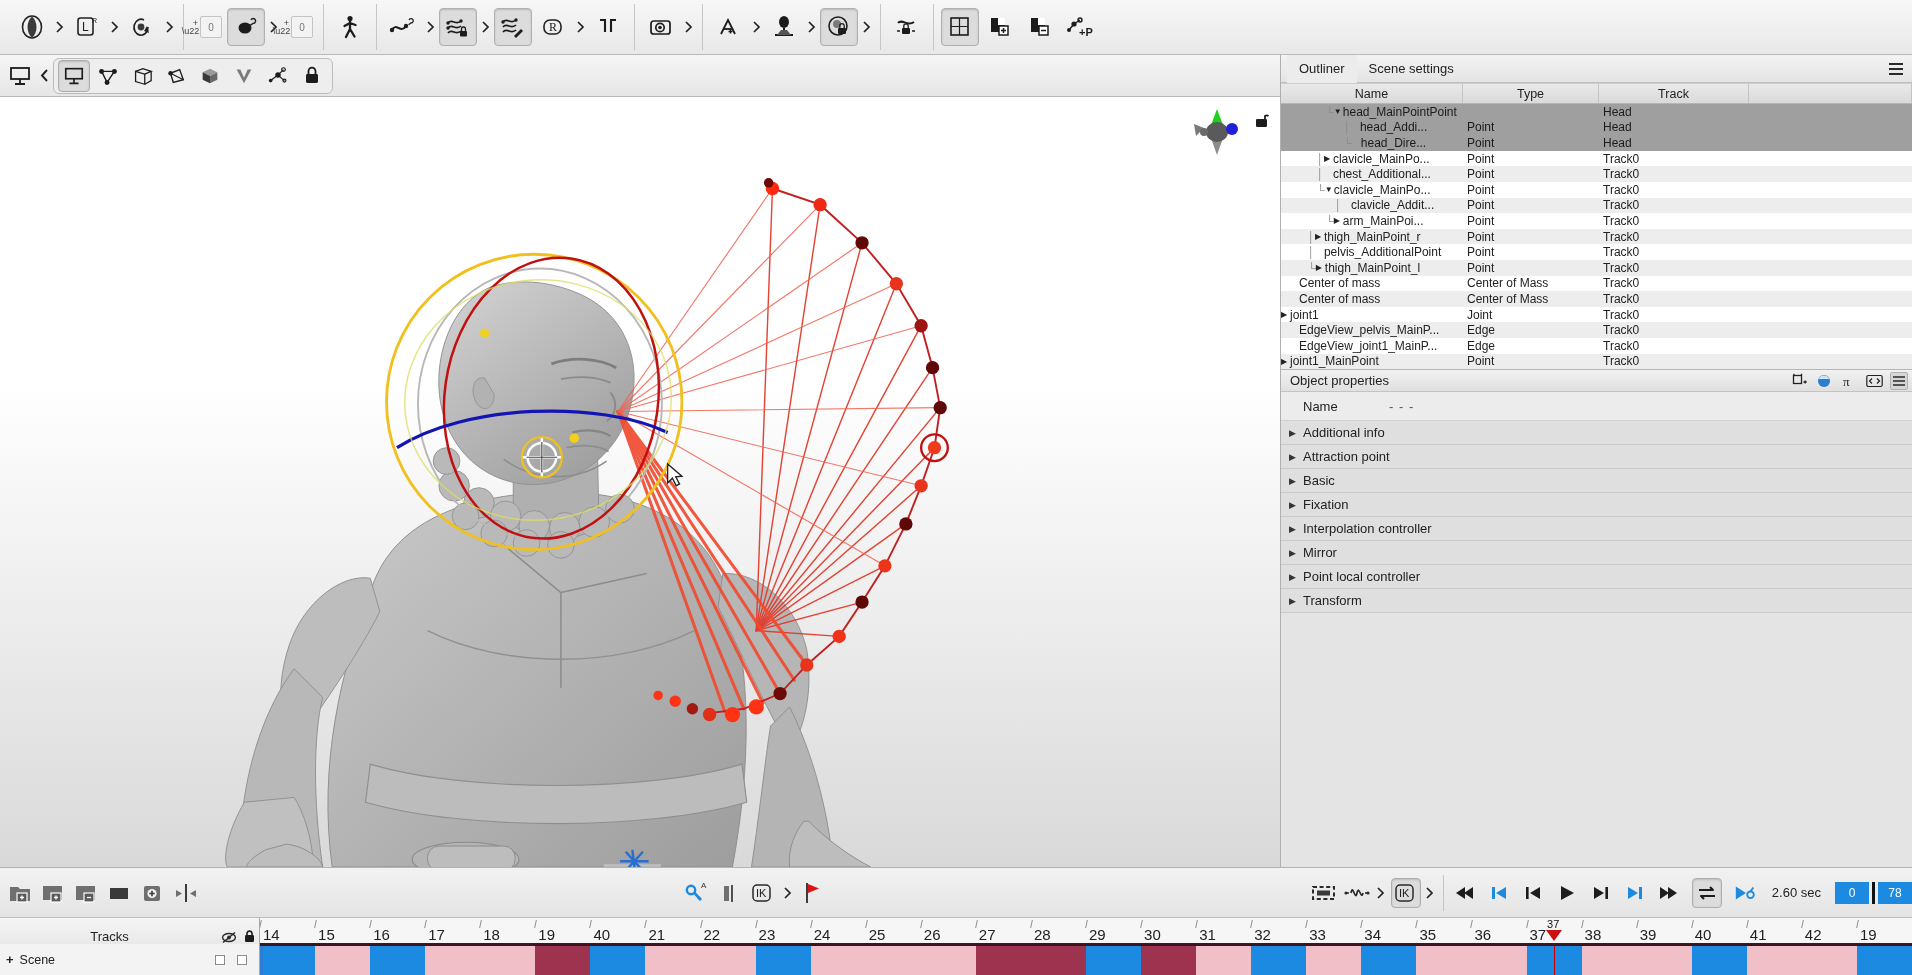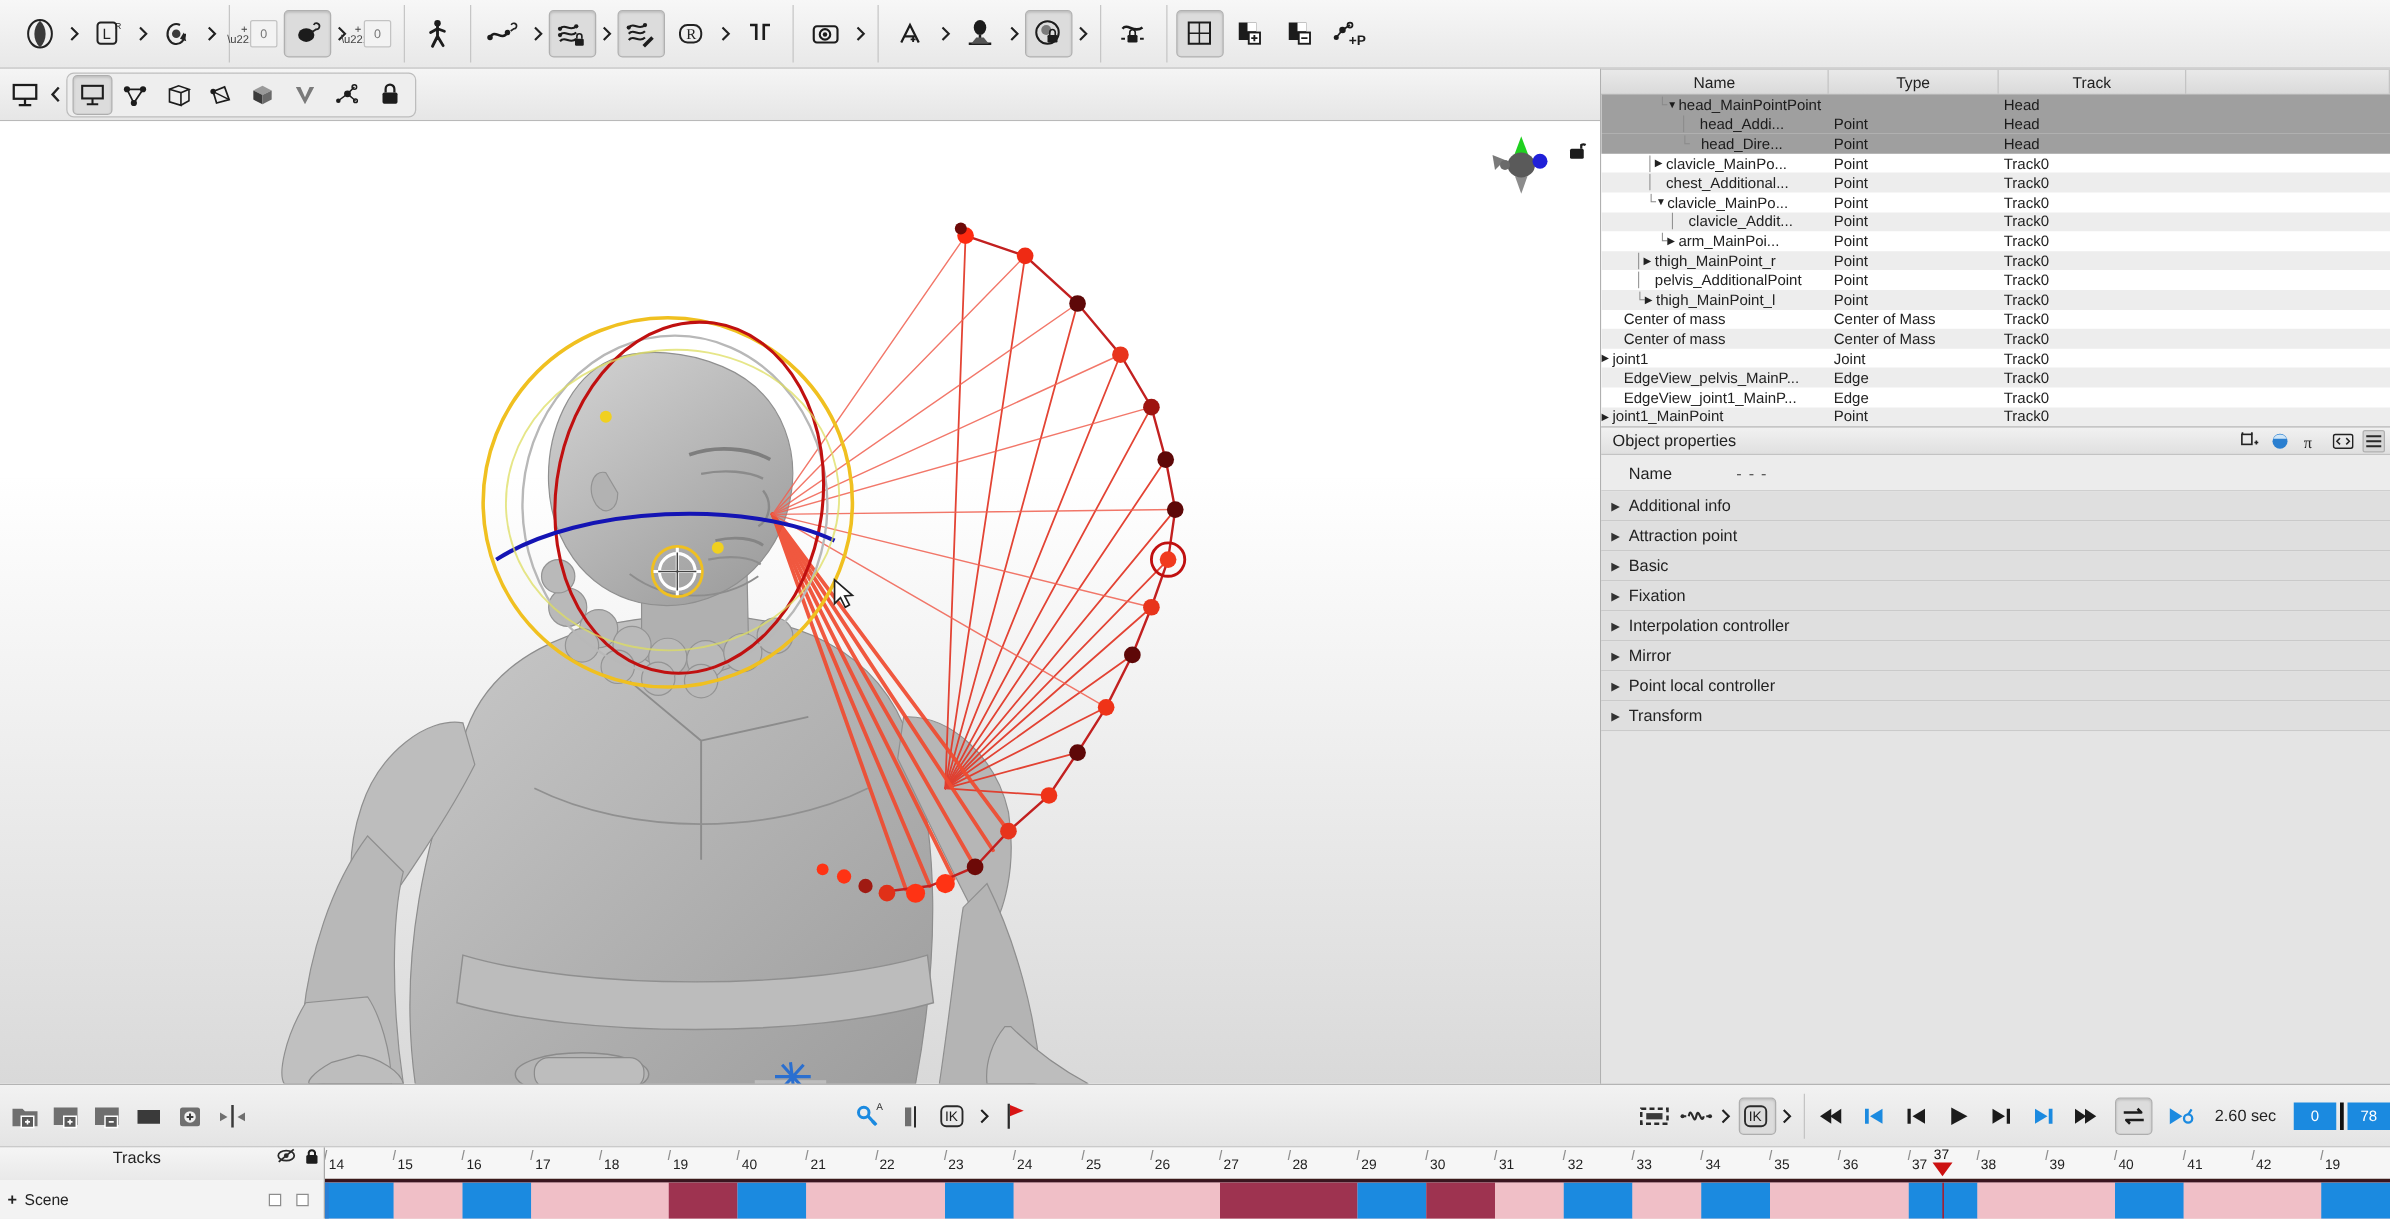--- a/index.html
+++ b/index.html
@@ -197,30 +197,30 @@
     background:#1b8ae0; color:#fff; font-size:12px;
     width:34px; height:22px; display:flex;align-items:center;justify-content:center;
     cursor:pointer;
   }
   .range-box .bar { width:3px; height:22px; background:#111; margin: 0 3px;}
 
   
   .timeline { height: 58px; min-height:58px; display:flex; flex-direction:column; background:#f3f3f3; border-top:1px solid #bdbdbd;}
   .tl-headrow { height:26px; display:flex; align-items:center; }
   .tl-left {
-    width: 260px; min-width:260px; height:26px; display:flex; align-items:flex-start;
+    width: 260px; min-width:260px; height:26px; display:flex; align-items:flex-end;
     background: linear-gradient(#f5f5f5,#e9e9e9);
     border-right: 1px solid #a8a8a8;
   }
   .tl-left .ttl { flex:1; text-align:center; font-size:13px; }
   .tl-left .ico { width:20px; display:flex; align-items:center; justify-content:center; cursor:pointer;}
   .tl-ruler { flex:1; position:relative; height:26px; background:#f6f6f6; overflow:hidden; border-bottom:1px solid #3a1a1a;}
   .tick { position:absolute; top:0; height:26px; }
   .tick .ln { position:absolute; left:0; top:2px; width:1px; height:8px; background:#8e8e8e; transform: skewX(-12deg);}
-  .tick .lb { position:absolute; left:3px; top:8px; font-size:11px; color:#222; }
+  .tick .lb { position:absolute; left:3px; top:8px; font-size:15px; color:#222; }
 
   .tl-trackrow { height:32px; display:flex; }
   .tl-tleft {
     width:260px; min-width:260px; display:flex; align-items:center;
     background:#f3f3f3; border-right:1px solid #a8a8a8; padding-left:6px;
   }
   .tl-tleft .plus { font-size:13px; font-weight:bold; margin-right:6px;}
   .tl-tleft .nm { flex:1; font-size:12.5px;}
   .tl-tleft .cb { width:10px;height:10px;border:1px solid #8d8d8d;background:#fff;margin-right:12px;cursor:pointer;}
   .tl-track { flex:1; position:relative; background:#f2c9d0; overflow:hidden; border-top: 2px solid #3a1520;}
@@ -735,20 +735,29 @@
           <svg width="16" height="18" viewBox="0 0 16 18">
               <rect x="2" y="8" width="11" height="8" rx="1.3" fill="#1c1c1c"></rect>
               <path d="M11 8 V5 a3.2 3.2 0 0 1 3.5 0" fill="none" stroke="#1c1c1c" stroke-width="1.8"></path>
             </svg>
         </div>
       </div>
     </div>
 
     <div class="right-panel">
 
+      <div class="rp-tabs">
+        <div class="rp-tab active">Outliner</div>
+        <div class="rp-tab">Scene settings</div>
+        <div class="rp-ham">
+          <svg width="16" height="14" viewBox="0 0 16 14">
+              <path d="M1 2 h14 M1 7 h14 M1 12 h14" stroke="#2a2a2a" stroke-width="1.8"></path>
+            </svg>
+        </div>
+      </div>
 
 
       <div class="rp-head">
         <div class="c-name">Name</div>
         <div class="c-type">Type</div>
         <div class="c-track">Track</div>
         <div class="c-rest"></div>
       </div>
 
       <div class="tree" id="tree">

